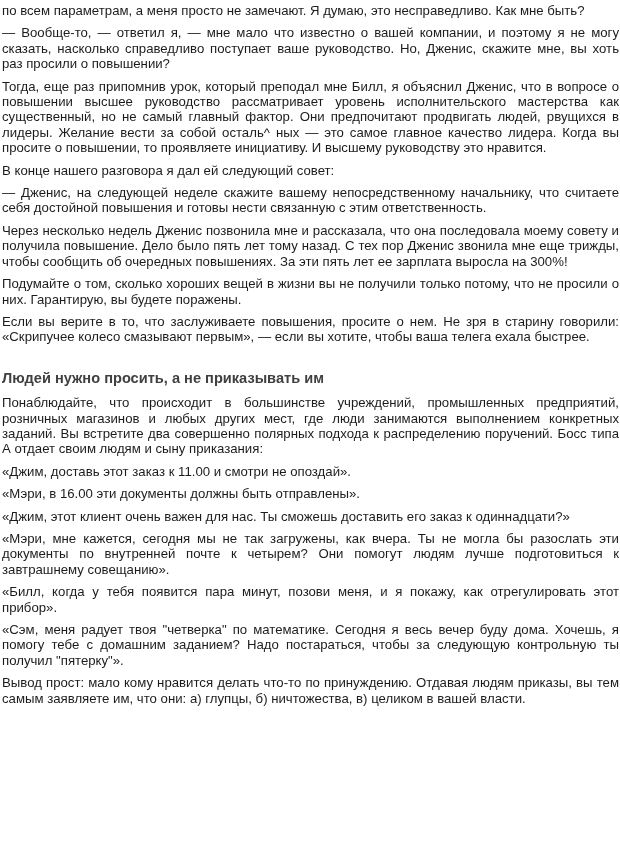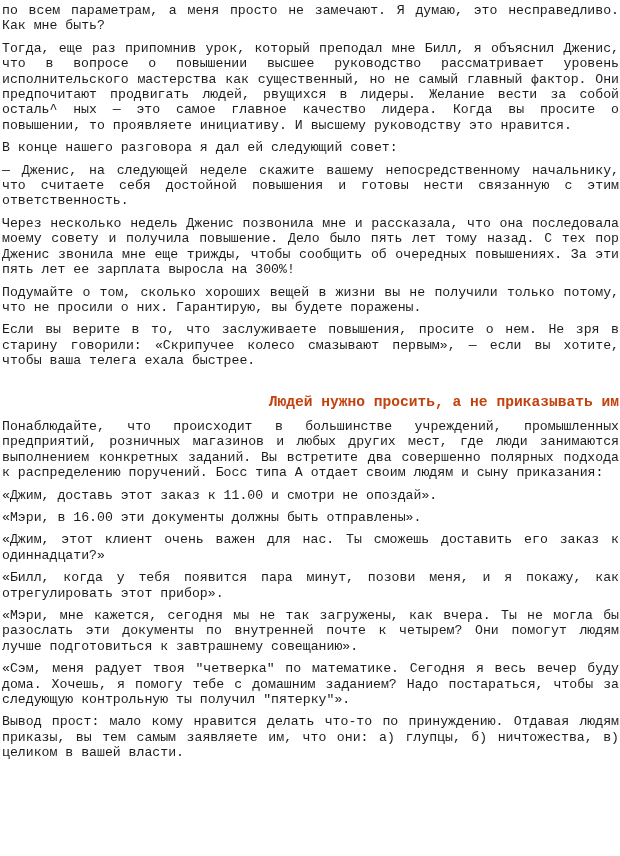--- a/index.html
+++ b/index.html
@@ -10,53 +10,54 @@
   body {
     width: 620px;
     height: 856px;
     overflow: hidden;
   }
   .page {
     box-sizing: border-box;
     width: 620px;
     height: 856px;
     padding: 3px 1px 0 2px;
-    font-family: Liberation Mono, monospace;
+    font-family: Liberation Sans, sans-serif;
     font-size: 13.2px;
     line-height: 15.4px;
     color: #1c1c1c;
     text-align: justify;
   }
   .page p {
     margin: 0 0 7px 0;
     text-align: justify;
   }
   .page h2 {
     font-size: 14.6px;
     font-weight: bold;
     margin: 26px 0 9px 0;
-    text-align: right;
-    color: #c2410c;
+    text-align: left;
+    color: #404040;
   }
 </style>
 </head>
 <body>
 
 <div class="page">
   <div>
       <p>по всем параметрам, а меня просто не замечают. Я думаю, это несправедливо. Как мне быть?</p>
+      <p>— Вообще-то, — ответил я, — мне мало что известно о вашей компании, и поэтому я не могу сказать, насколько справедливо поступает ваше руководство. Но, Дженис, скажите мне, вы хоть раз просили о повышении?</p>
       <p>Тогда, еще раз припомнив урок, который преподал мне Билл, я объяснил Дженис, что в вопросе о повышении высшее руководство рассматривает уровень исполнительского мастерства как существенный, но не самый главный фактор. Они предпочитают продвигать людей, рвущихся в лидеры. Желание вести за собой осталь^ ных — это самое главное качество лидера. Когда вы просите о повышении, то проявляете инициативу. И высшему руководству это нравится.</p>
       <p>В конце нашего разговора я дал ей следующий совет:</p>
       <p>— Дженис, на следующей неделе скажите вашему непосредственному начальнику, что считаете себя достойной повышения и готовы нести связанную с этим ответственность.</p>
       <p>Через несколько недель Дженис позвонила мне и рассказала, что она последовала моему совету и получила повышение. Дело было пять лет тому назад. С тех пор Дженис звонила мне еще трижды, чтобы сообщить об очередных повышениях. За эти пять лет ее зарплата выросла на 300%!</p>
       <p>Подумайте о том, сколько хороших вещей в жизни вы не получили только потому, что не просили о них. Гарантирую, вы будете поражены.</p>
       <p>Если вы верите в то, что заслуживаете повышения, просите о нем. Не зря в старину говорили: «Скрипучее колесо смазывают первым», — если вы хотите, чтобы ваша телега ехала быстрее.</p>
       <h2>Людей нужно просить, а не приказывать им</h2>
       <p>Понаблюдайте, что происходит в большинстве учреждений, промышленных предприятий, розничных магазинов и любых других мест, где люди занимаются выполнением конкретных заданий. Вы встретите два совершенно полярных подхода к распределению поручений. Босс типа А отдает своим людям и сыну приказания:</p>
       <p>«Джим, доставь этот заказ к 11.00 и смотри не опоздай».</p>
       <p>«Мэри, в 16.00 эти документы должны быть отправлены».</p>
       <p>«Джим, этот клиент очень важен для нас. Ты сможешь доставить его заказ к одиннадцати?»</p>
+      <p>«Мэри, мне кажется, сегодня мы не так загружены, как вчера. Ты не могла бы разослать эти документы по внутренней почте к четырем? Они помогут людям лучше подготовиться к завтрашнему совещанию».</p>
       <p>«Билл, когда у тебя появится пара минут, позови меня, и я покажу, как отрегулировать этот прибор».</p>
-      <p>«Мэри, мне кажется, сегодня мы не так загружены, как вчера. Ты не могла бы разослать эти документы по внутренней почте к четырем? Они помогут людям лучше подготовиться к завтрашнему совещанию».</p>
       <p>«Сэм, меня радует твоя "четверка" по математике. Сегодня я весь вечер буду дома. Хочешь, я помогу тебе с домашним заданием? Надо постараться, чтобы за следующую контрольную ты получил "пятерку"».</p>
       <p>Вывод прост: мало кому нравится делать что-то по принуждению. Отдавая людям приказы, вы тем самым заявляете им, что они: а) глупцы, б) ничтожества, в) целиком в вашей власти.</p>
     </div>
 </div>
 
 </body></html>

